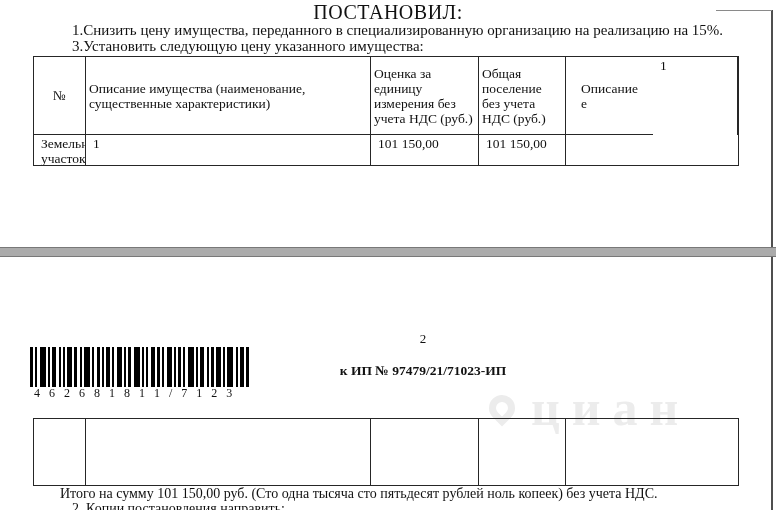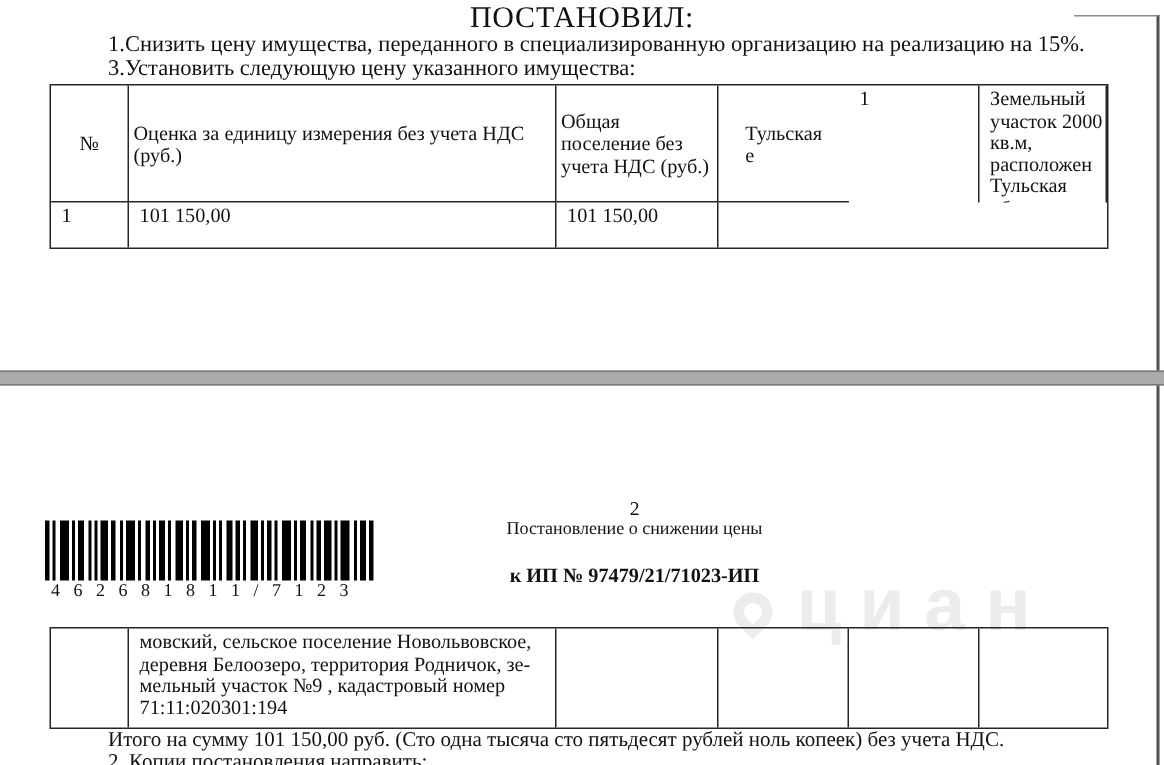--- a/index.html
+++ b/index.html
@@ -36,43 +36,44 @@
   .barcode-digits{position:absolute;left:34px;top:386px;width:218px;font-size:12px;
                   word-spacing:6px;white-space:nowrap;}
   .p2head{position:absolute;left:273px;top:331px;width:300px;text-align:center;}
   .p2num{font-size:13px;line-height:15px;}
   .p2line{font-size:12px;line-height:13px;}
   .p2ref{font-size:13.5px;line-height:15px;font-weight:bold;margin-top:17px;}
   .watermark{position:absolute;left:489px;top:383px;display:flex;align-items:center;
              color:#ececec;z-index:0;}
   .wm-pin{width:26px;height:26px;border:7px solid #ececec;border-radius:50% 50% 50% 0;
           transform:rotate(-45deg);margin-right:16px;box-sizing:border-box;}
-  .wm-text{font-family:Liberation Mono, monospace;font-weight:bold;font-size:50px;
+  .wm-text{font-family:Liberation Serif, serif;font-weight:bold;font-size:50px;
            letter-spacing:12px;line-height:50px;}
-  .total-line{position:absolute;left:72px;top:486px;font-size:14px;white-space:nowrap;}
+  .total-line{position:absolute;left:60px;top:486px;font-size:14px;white-space:nowrap;}
   .next-line{position:absolute;left:72px;top:501px;font-size:14px;white-space:nowrap;}
 </style>
 </head>
 <body>
 
 <div class="screen">
 
   <div class="scan-v"></div>
   <div class="scan-h"></div>
 
   <div>
     <div class="doc-title">ПОСТАНОВИЛ:</div>
     <div class="para para1">1.Снизить цену имущества, переданного в специализированную организацию на реализацию на 15%.</div>
     <div class="para para2">3.Установить следующую цену указанного имущества:</div>
 
     <div class="grid-table t1">
       <div class="cell hcell">№</div>
+      <div class="cell hcell">Описание имущества (наименование, существенные характеристики)</div>
       <div class="cell hcell">Оценка за единицу измерения без учета НДС (руб.)</div>
       <div class="cell hcell">Общая поселение без учета НДС (руб.)</div>
-      <div class="cell hcell lc pre">Тульская
+      <div class="cell hcell lc pre">Описание
 е</div>
 
       <div class="cell dcell lr">1</div>
       <div class="cell dcell lr pre">Земельный участок 2000 кв.м, расположен
 Тульская область, муниципальный район Ки-</div>
       <div class="cell dcell lr">1</div>
       <div class="cell dcell lr">101 150,00</div>
       <div class="cell dcell lr">101 150,00</div>
       <div class="cell dcell lc lr"></div>
     </div>
@@ -126,30 +127,25 @@
         <div class="bar" style="width: 2px; margin-right: 2px;"></div>
         <div class="bar" style="width: 6px; margin-right: 3px;"></div>
         <div class="bar" style="width: 2px; margin-right: 2px;"></div>
         <div class="bar" style="width: 4px; margin-right: 2px;"></div>
         <div class="bar" style="width: 3px; margin-right: 0px;"></div>
       </div>
     <div class="barcode-digits">4 6 2 6 8 1 8 1 1 / 7 1 2 3</div>
 
     <div class="p2head">
       <div class="p2num">2</div>
-      <div class="p2line">Постановление о снижении цены</div>
       <div class="p2ref">к ИП № 97479/21/71023-ИП</div>
     </div>
 
     <div class="grid-table t2">
       <div class="cell dcell lr"></div>
-      <div class="cell dcell lr pre">мовский, сельское поселение Новольвовское,
-деревня Белоозеро, территория Родничок, зе-
-мельный участок №9 , кадастровый номер
-71:11:020301:194</div>
       <div class="cell dcell lr"></div>
       <div class="cell dcell lr"></div>
       <div class="cell dcell lr"></div>
       <div class="cell dcell lc lr"></div>
     </div>
 
     <div class="total-line">Итого на сумму 101 150,00 руб. (Сто одна тысяча сто пятьдесят рублей ноль копеек) без учета НДС.</div>
     <div class="next-line">2. Копии постановления направить:</div>
   </div>
 

